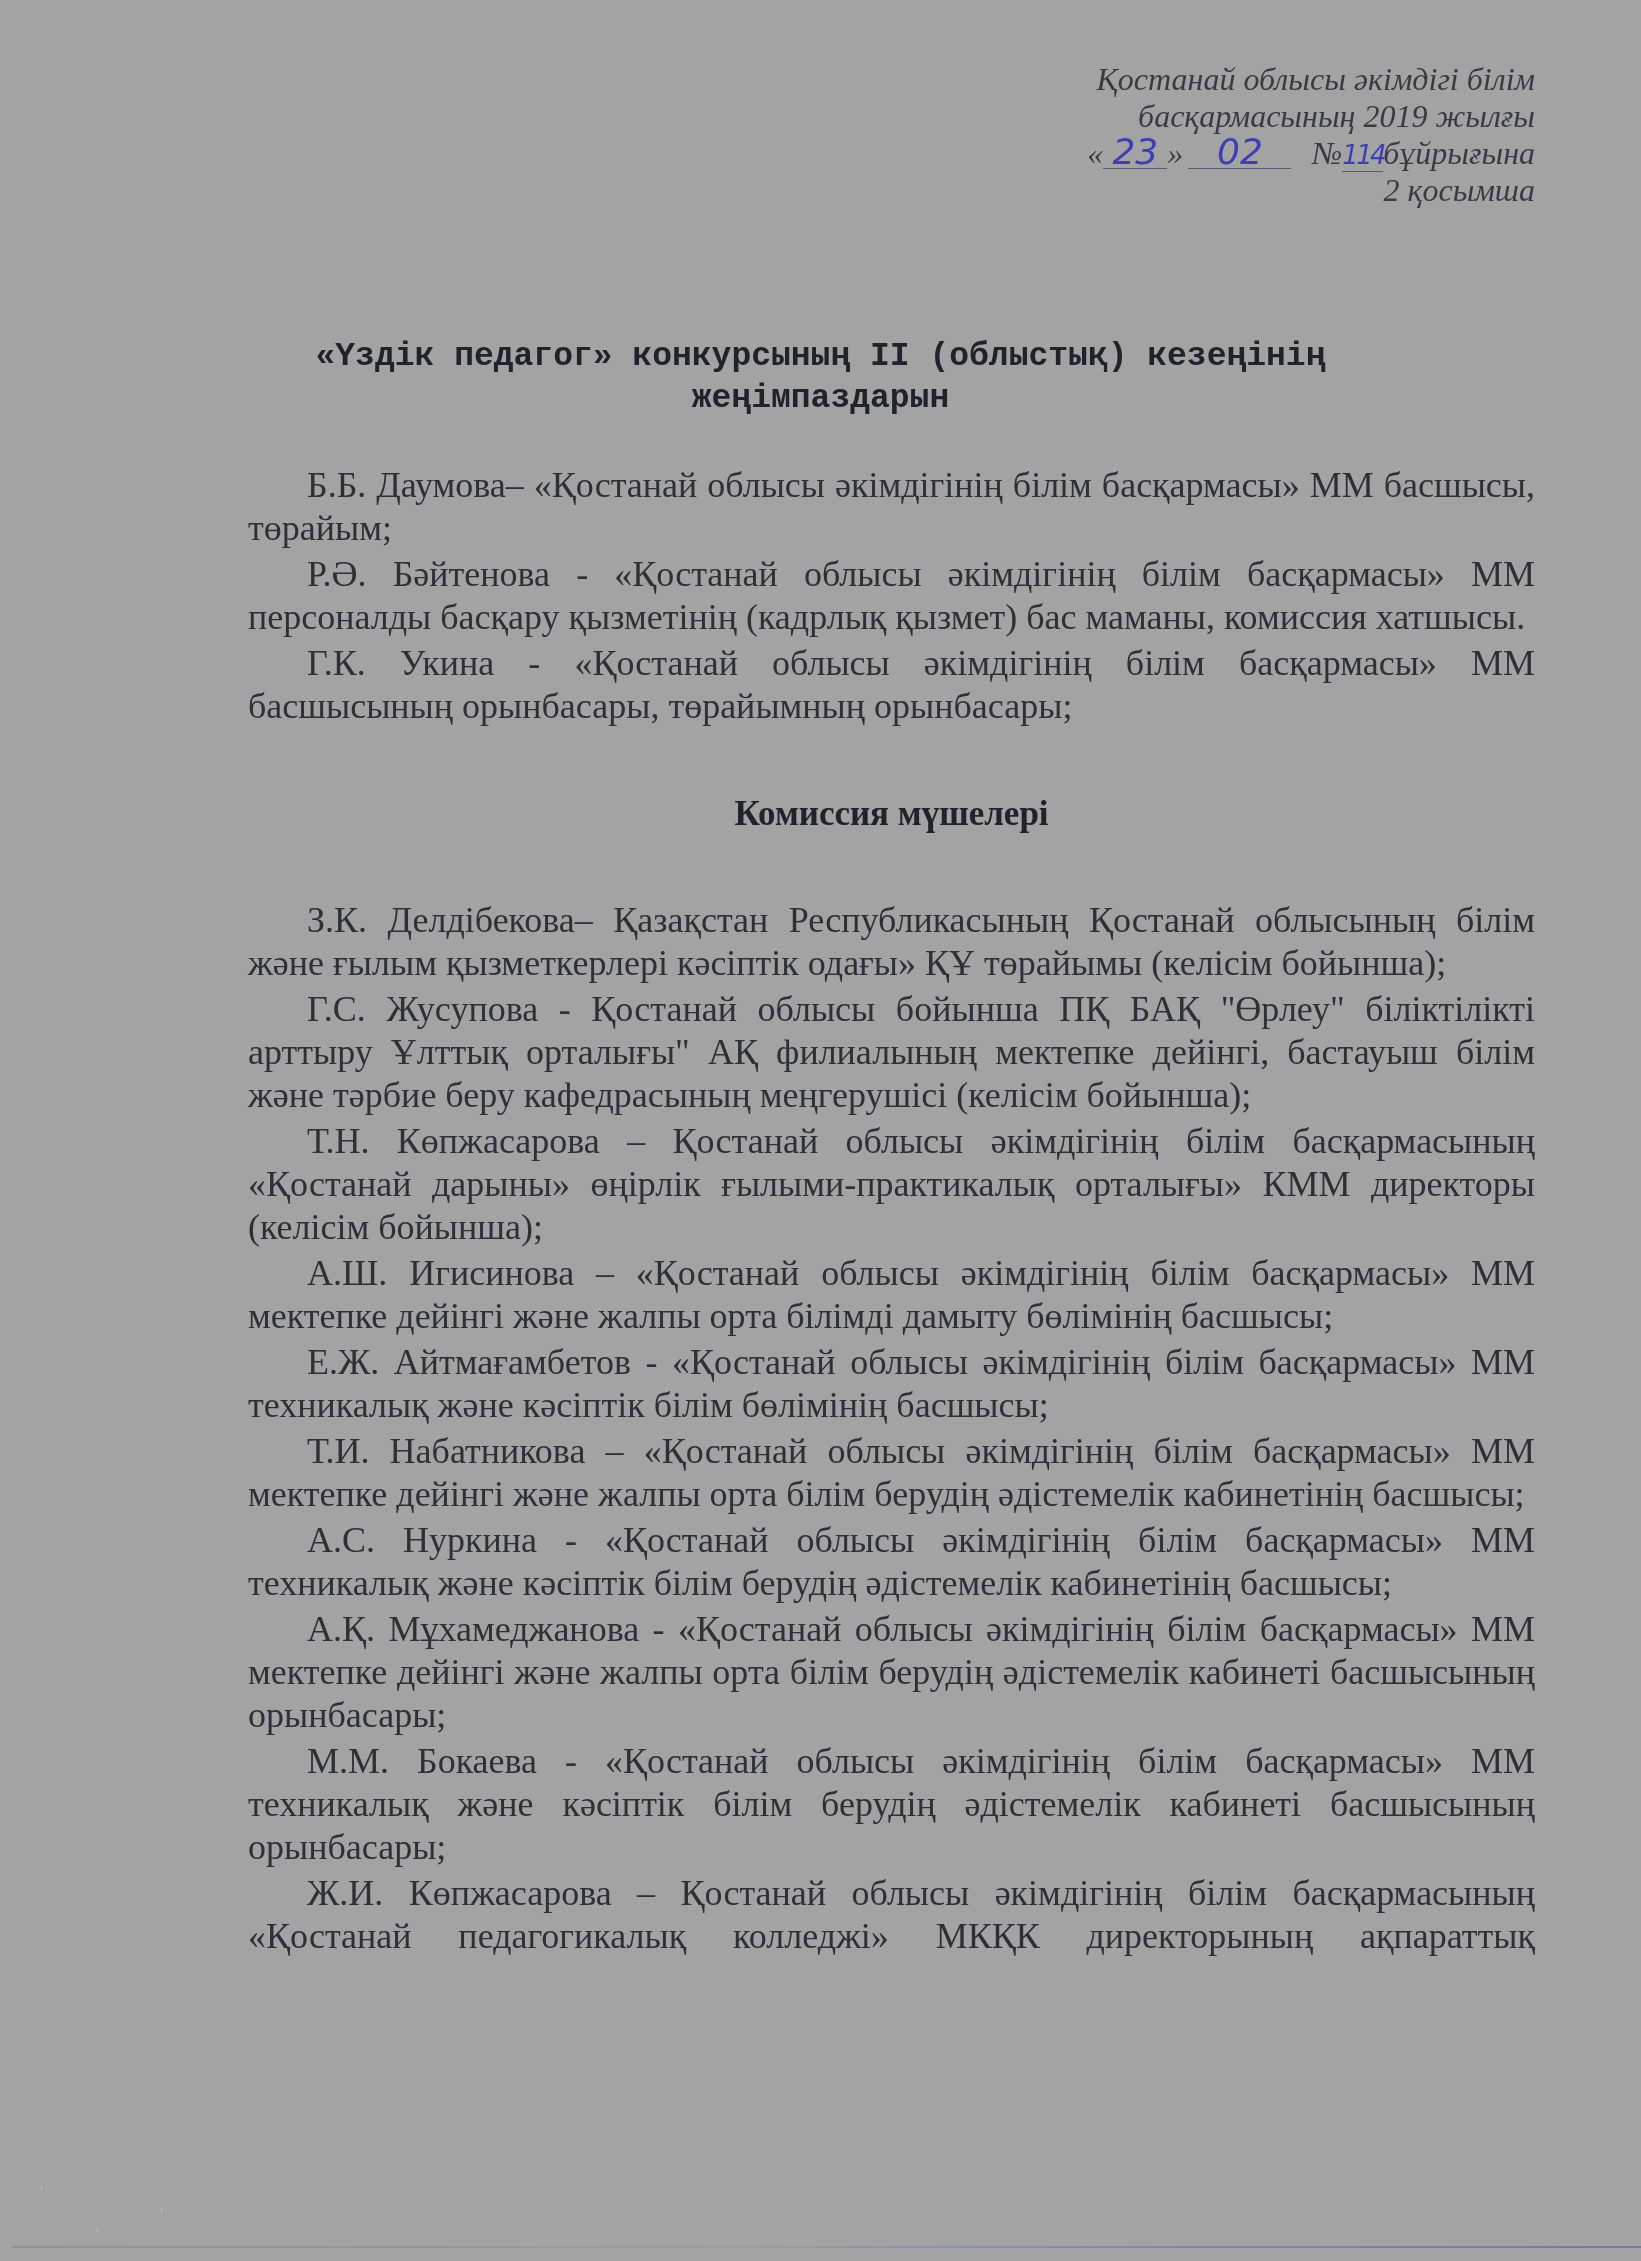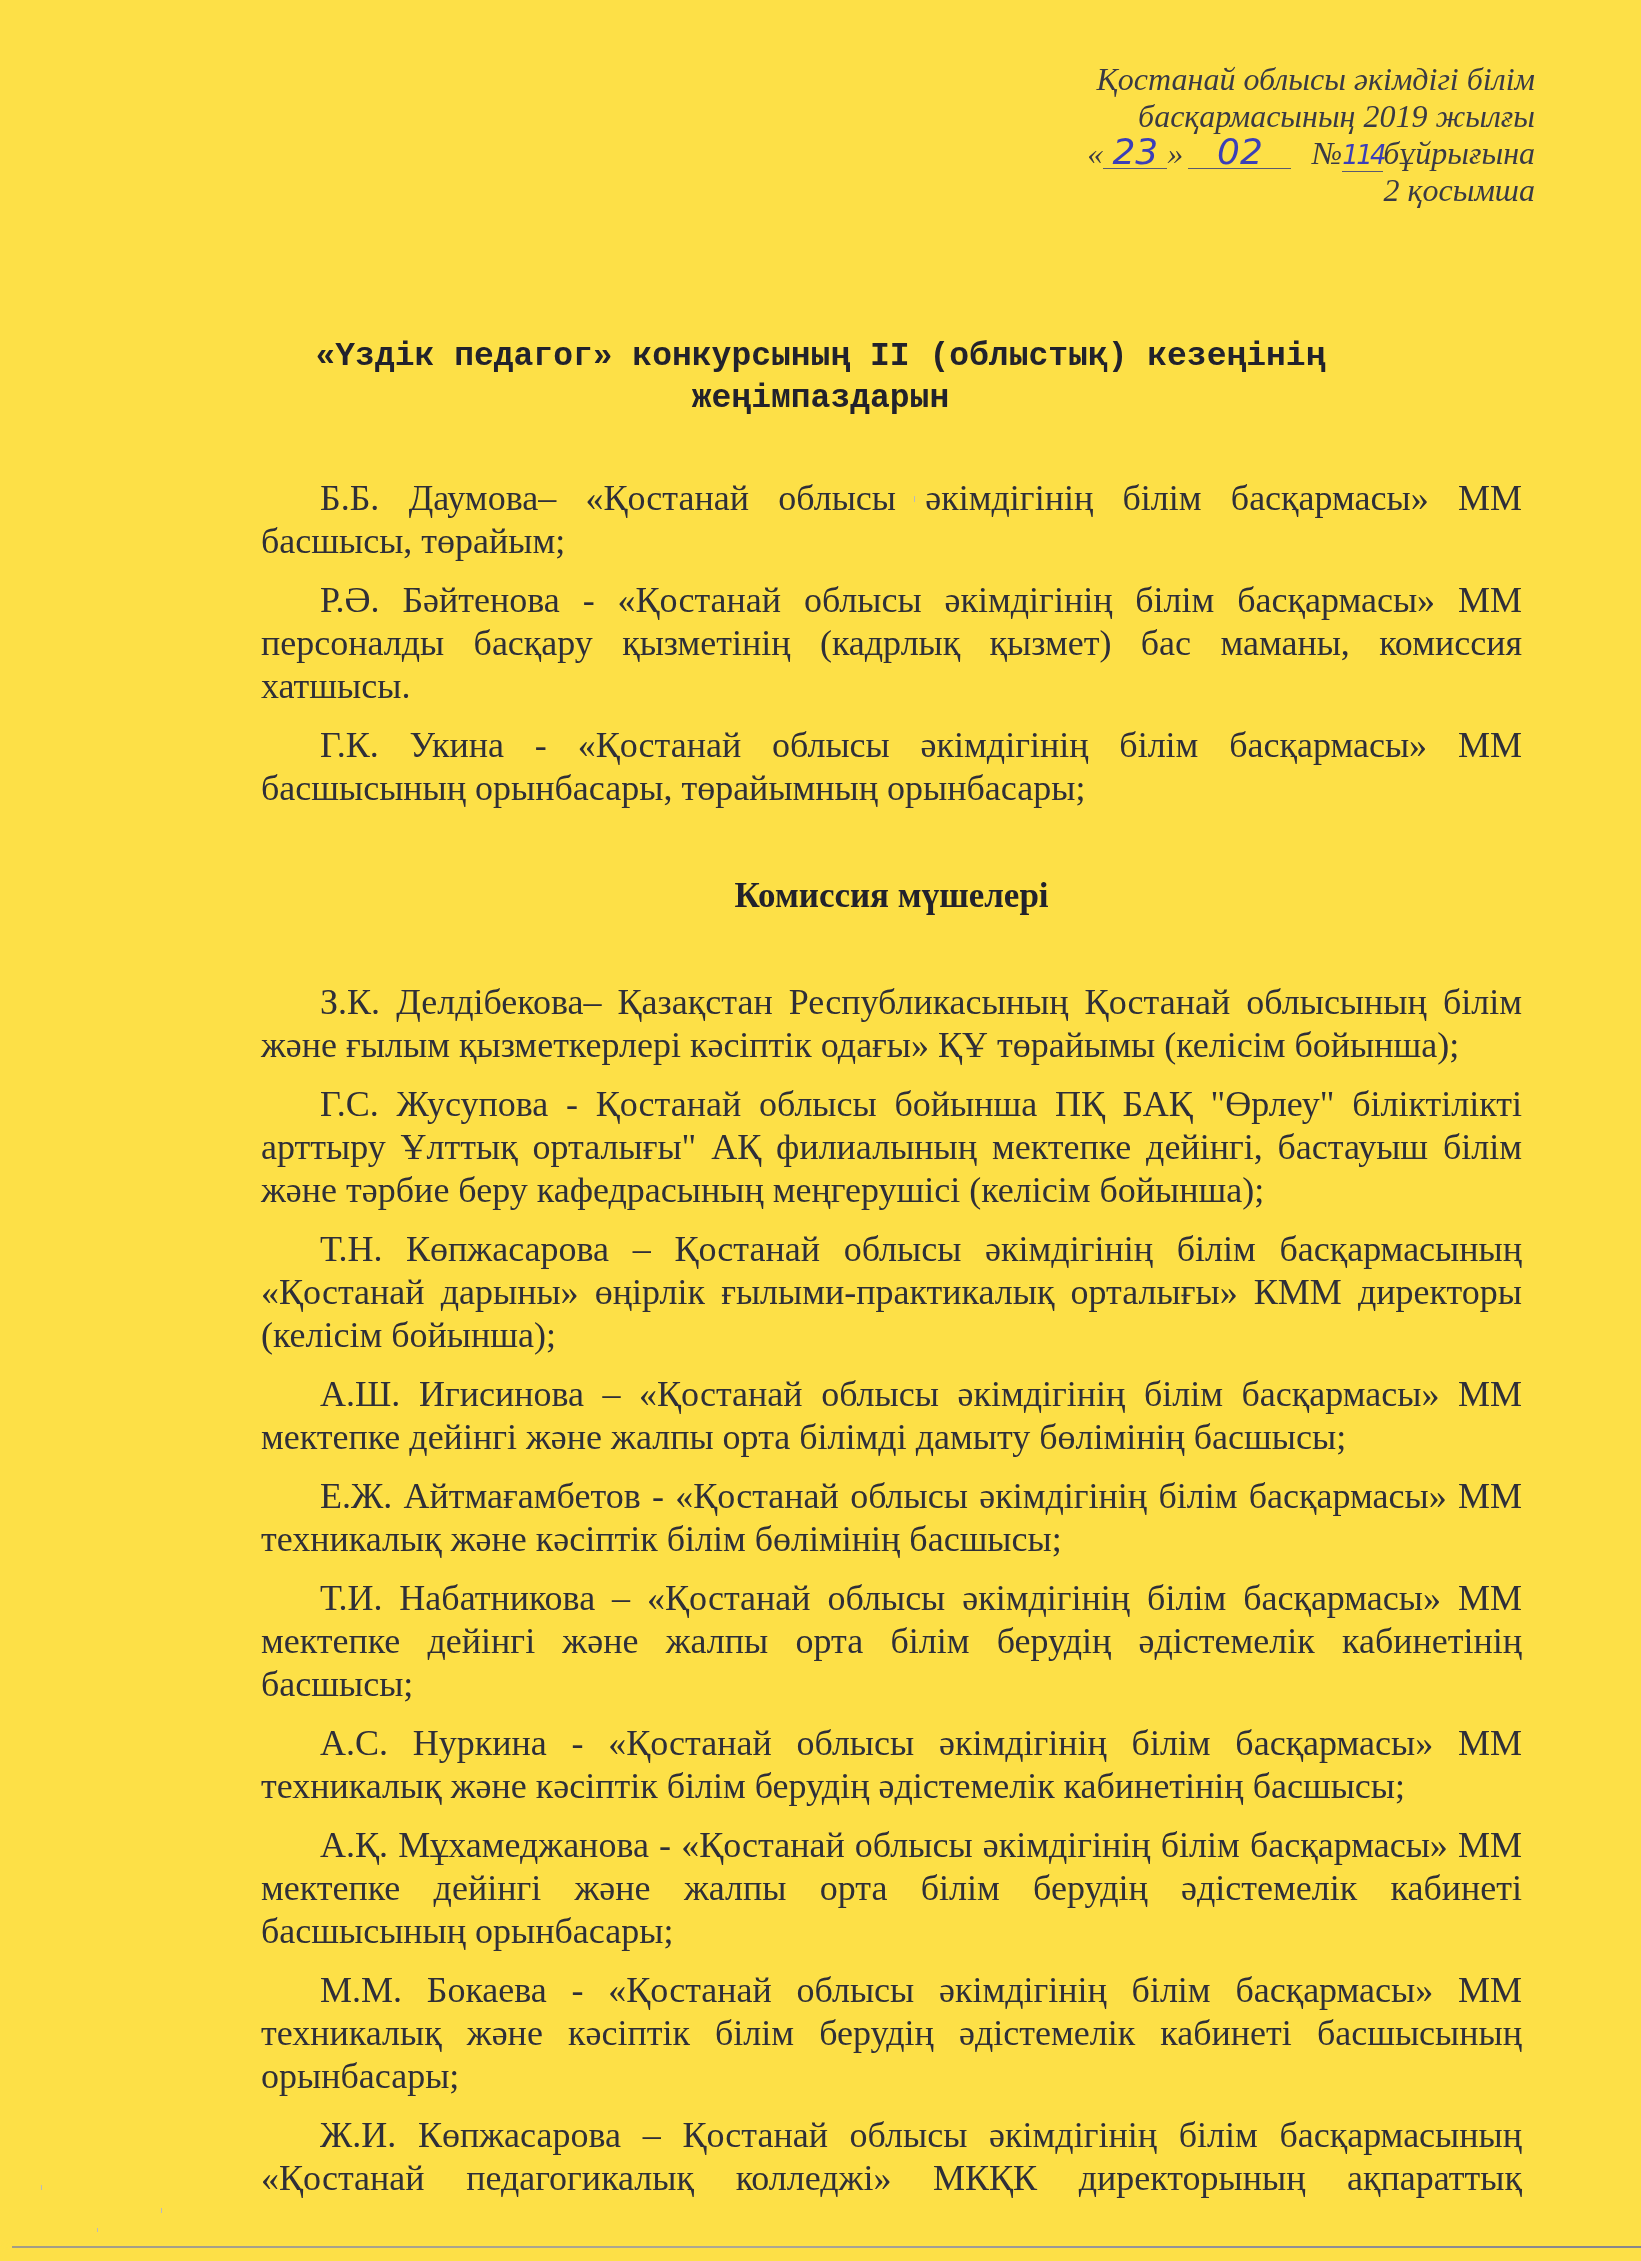--- a/index.html
+++ b/index.html
@@ -13,21 +13,21 @@
       position: relative;
       overflow: hidden;
       font-family: "Liberation Serif", "DejaVu Serif", serif;
       color: #2b2b33;
     }
     .page {
       position: absolute;
       left: 0; top: 0;
       width: 1641px;
       height: 2261px;
-      background: #fde047;
+      background: #a3a3a3;
     }
     
     .annex {
       position: absolute;
       right: 106px;
       top: 61px;
       text-align: right;
       font-style: italic;
       font-size: 32px;
       line-height: 37px;
@@ -68,21 +68,21 @@
     .body {
       position: absolute;
       left: 245px;
       width: 1293px;
       top: 461px;
       font-size: 36px;
       line-height: 43px;
       color: #2f2f38;
     }
     .para {
-      margin: 16px;
+      margin: 3px;
       text-indent: 59px;
       text-align: justify;
       hyphens: none;
     }
     .section-heading {
       text-align: center;
       font-weight: bold;
       font-size: 35px;
       line-height: 43px;
       margin: 64px 0 64px 0;

